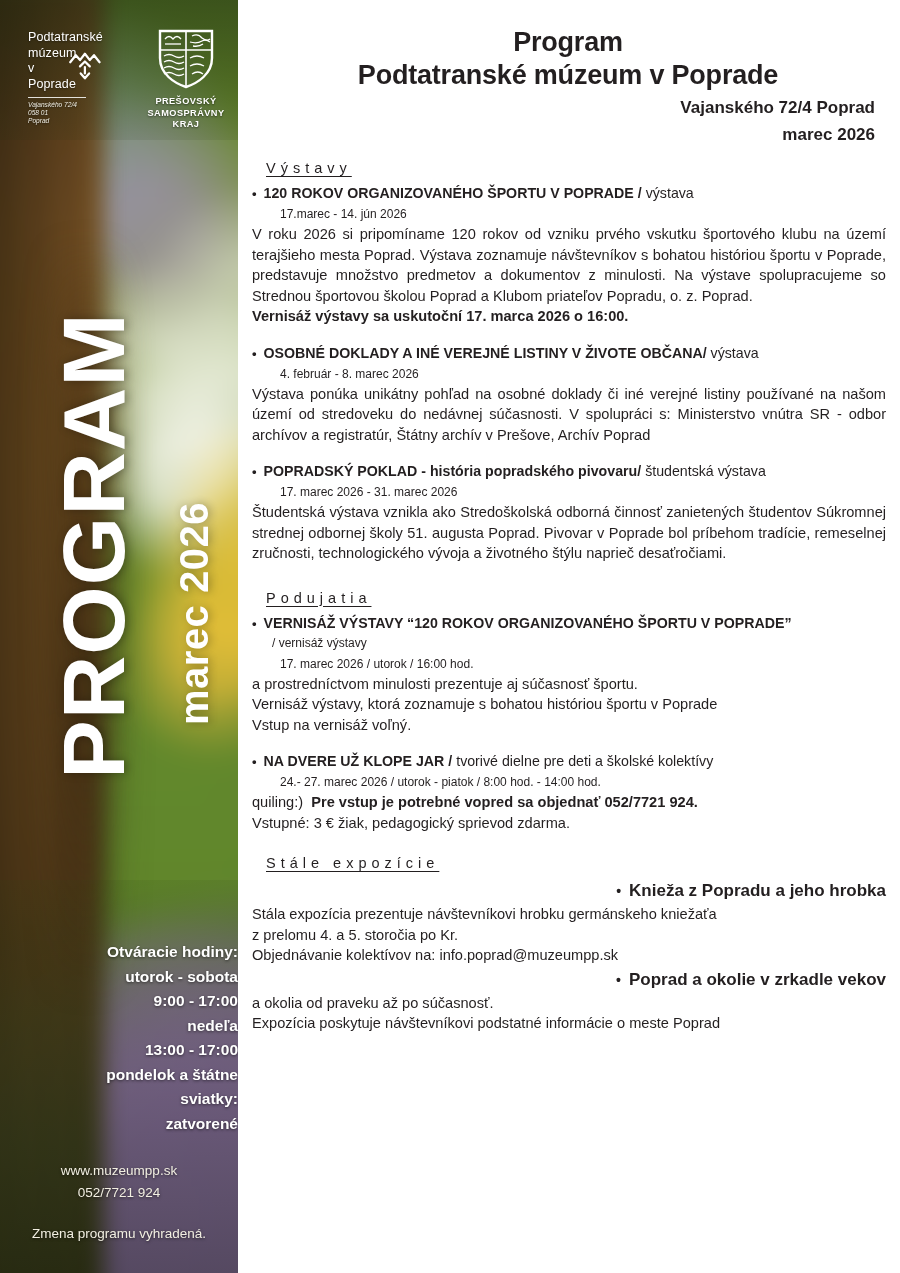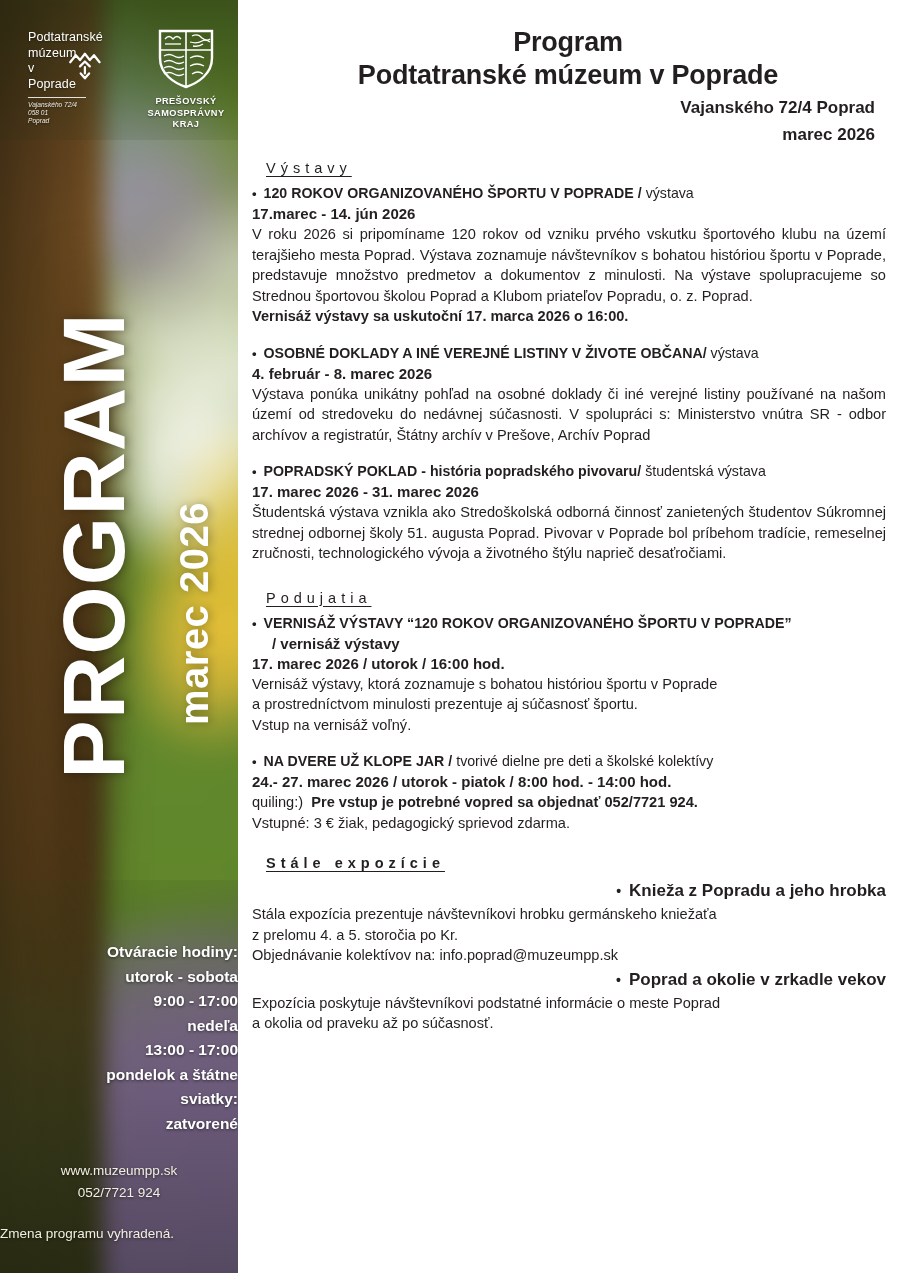--- a/index.html
+++ b/index.html
@@ -118,21 +118,21 @@
     position:absolute; left:0; top:940px; width:238px; text-align:right;
     color:#ffffff; font-weight:700; font-size:15.5px; line-height:24.5px;
     text-shadow:0 1px 3px rgba(0,0,0,.55);
   }
   .contact{
     position:absolute; left:0; top:1160px; width:238px; text-align:center;
     color:#f2efe2; font-weight:400; font-size:13.5px; line-height:22px;
     text-shadow:0 1px 3px rgba(0,0,0,.55);
   }
   .note{
-    position:absolute; left:0; top:1225px; width:238px; text-align:left;
+    position:absolute; left:0; top:1225px; width:238px; text-align:center;
     color:#f2efe2; font-weight:400; font-size:13.5px; line-height:18px;
     text-shadow:0 1px 3px rgba(0,0,0,.55);
   }
 
   
   .content{
     position:absolute; left:238px; top:0; width:662px; height:1273px;
     background:#ffffff; color:#231f20;
   }
   .head{ padding:26px 22px 0 20px; }
@@ -144,34 +144,34 @@
     text-align:right; font-size:17px; font-weight:700; line-height:23px;
     padding-right:3px; margin-top:4px;
   }
 
   .section-head{
     font-size:14.5px; font-weight:400; letter-spacing:5px;
     text-decoration:underline; text-underline-offset:3px;
     margin:14px 0 8px 28px;
   }
   .sh-podujatia{ margin-top:26px; }
-  .sh-stale{ margin-top:22px;font-weight:bold; }
+  .sh-stale{ margin-top:22px; }
 
   .block{ padding:0 14px 0 14px; }
   .b-title{
     font-size:14.2px; font-weight:700; line-height:19px; margin-bottom:1px;
     padding-left:20px; text-indent:-20px;
   }
   .b-title .bullet{ font-size:13px; padding-right:7px; }
   .b-title .reg{ font-weight:400; }
   .b-sub{
-    font-size:15px; font-weight:700; line-height:19px;
+    font-size:12px; font-weight:400; line-height:19px;
     padding-left:20px; margin-bottom:1px;
   }
-  .b-date{ font-size:15px; font-weight:700; line-height:20px; }
+  .b-date{ font-size:12px; font-weight:400; line-height:20px;margin-left:28px; }
   .b-text{
     font-size:14.6px; font-weight:400; line-height:20.5px;
   }
   .b-text.justify{ text-align:justify; }
   .b-strong{ font-size:14.6px; font-weight:700; line-height:20.5px; }
   .gap{ height:17px; }
   .exp-title{
     font-size:17px; font-weight:700; line-height:24px;
     padding-left:24px; text-indent:-20px; margin:2px 0 1px;text-align:right;
   }
@@ -300,22 +300,22 @@
   </div>
 
   <div class="section-head sh-podujatia">Podujatia</div>
 
   <div class="block">
     <div class="b-title">
       <span class="bullet">•</span><span>VERNISÁŽ VÝSTAVY “120 ROKOV ORGANIZOVANÉHO ŠPORTU V POPRADE”</span>
     </div>
     <div class="b-sub">/ vernisáž výstavy</div>
     <div class="b-date">17. marec 2026 / utorok / 16:00 hod.</div>
+    <div class="b-text">a prostredníctvom minulosti prezentuje aj súčasnosť športu.</div>
     <div class="b-text">Vernisáž výstavy, ktorá zoznamuje s bohatou históriou športu v Poprade</div>
-    <div class="b-text">a prostredníctvom minulosti prezentuje aj súčasnosť športu.</div>
     <div class="b-text">Vstup na vernisáž voľný.</div>
   </div>
 
   <div class="gap"></div>
 
   <div class="block">
     <div class="b-title">
       <span class="bullet">•</span><span>NA DVERE UŽ KLOPE JAR /</span> <span class="reg">tvorivé dielne pre deti a školské kolektívy</span>
     </div>
     <div class="b-date">24.- 27. marec 2026 / utorok - piatok / 8:00 hod. - 14:00 hod.</div>
@@ -333,17 +333,17 @@
     </div>
     <div class="b-text">Stála expozícia prezentuje návštevníkovi hrobku germánskeho kniežaťa</div>
     <div class="b-text">z prelomu 4. a 5. storočia po Kr.</div>
     <div class="b-text">Objednávanie kolektívov na: info.poprad@muzeumpp.sk</div>
   </div>
 
   <div class="block">
     <div class="exp-title">
       <span class="bullet">•</span><span>Poprad a okolie v zrkadle vekov</span>
     </div>
+    <div class="b-text"> a okolia od praveku až po súčasnosť.</div>
     <div class="b-text">Expozícia poskytuje návštevníkovi podstatné informácie o meste Poprad</div>
-    <div class="b-text"> a okolia od praveku až po súčasnosť.</div>
   </div>
 
 </div>
 
 </body></html>

